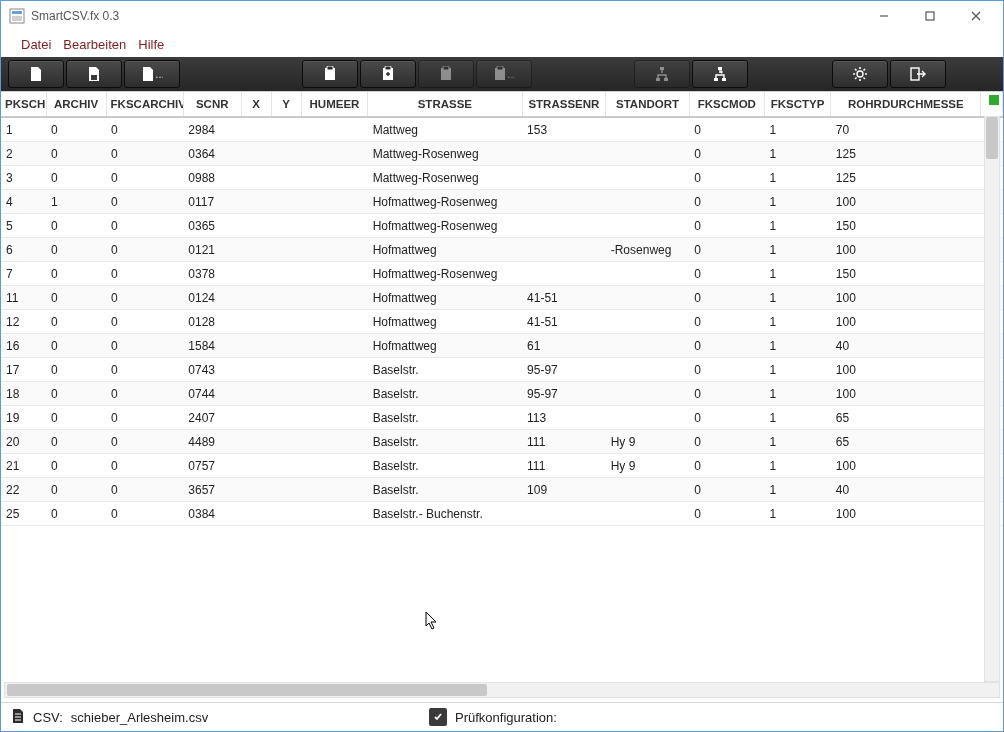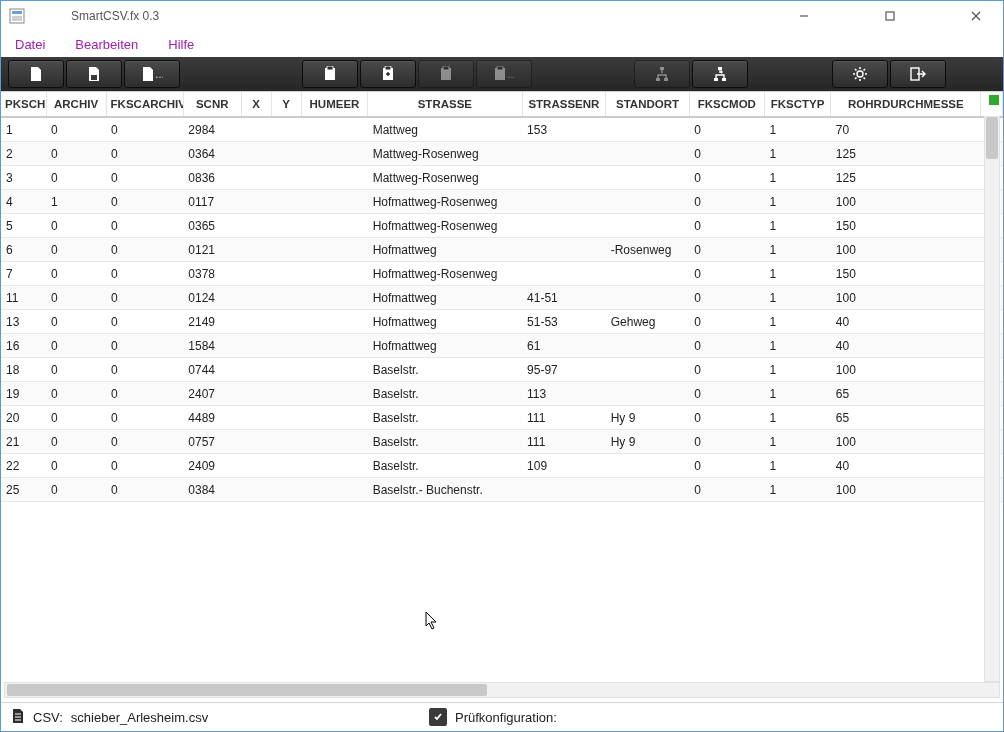--- a/index.html
+++ b/index.html
@@ -1,22 +1,22 @@
 <!DOCTYPE html>
 <html><head>
 <meta charset="utf-8">
 <style>
   html,body{margin:0;padding:0;font-family:"Segoe UI",Arial,sans-serif;font-size:12px;color:#222;background:#fff;height:100%;}
   .window{width:1004px;height:732px;border:1px solid #5a9bd4;box-sizing:border-box;display:flex;flex-direction:column;background:#fff;}
-  .titlebar{height:30px;display:flex;align-items:center;padding:0 4px 0 8px;color:#555;font-size:12px;gap:40px;}
+  .titlebar{height:30px;display:flex;align-items:center;padding:0 4px 0 8px;color:#555;font-size:12px;}
   .titlebar .app-icon{width:16px;height:16px;margin-right:6px;}
   .titlebar .spacer{flex:1;}
   .win-btn{width:46px;height:30px;display:flex;align-items:center;justify-content:center;color:#666;}
   .win-btn svg{display:block;}
-  .menubar{height:26px;display:flex;align-items:center;padding:0 8px;gap:18px;color:#a21caf;font-size:13px;}
+  .menubar{height:26px;display:flex;align-items:center;padding:0 8px;color:#7f1d1d;font-size:13px;margin-left:6px;}
   .menubar .menu-item{padding:2px 6px;cursor:default;}
   .toolbar{height:34px;background:linear-gradient(#3b3b3b,#262626);display:flex;align-items:center;padding:0 6px;color:#eee;}
   .tb-group{display:flex;align-items:center;}
   .tb-btn{width:54px;height:26px;margin:0 1px;border:1px solid #0c0c0c;border-radius:3px;background:linear-gradient(#4a4a4a,#2d2d2d);display:flex;align-items:center;justify-content:center;box-shadow:0 1px 0 rgba(255,255,255,.08) inset;}
   .tb-btn.disabled{opacity:.45;}
   .tb-btn svg{display:block;}
   .tb-fill{flex:1;}
   .table-wrap{position:relative;flex:1;border-top:1px solid #d0d0d0;}
   .green-sq{position:absolute;top:3px;right:4px;width:10px;height:10px;background:#2fa82f;z-index:3;}
   .vscroll{position:absolute;top:24px;right:3px;bottom:20px;width:14px;background:#f1f1f1;border:1px solid #e1e1e1;z-index:2;}
@@ -248,21 +248,21 @@
               <td></td>
               <td>0</td>
               <td>1</td>
               <td>125</td>
               <td></td>
             </tr>
             <tr>
               <td>3</td>
               <td>0</td>
               <td>0</td>
-              <td>0836</td>
+              <td>0988</td>
               <td></td>
               <td></td>
               <td></td>
               <td>Mattweg-Rosenweg</td>
               <td></td>
               <td></td>
               <td>0</td>
               <td>1</td>
               <td>125</td>
               <td></td>
@@ -341,49 +341,65 @@
               <td></td>
               <td>Hofmattweg</td>
               <td>41-51</td>
               <td></td>
               <td>0</td>
               <td>1</td>
               <td>100</td>
               <td></td>
             </tr>
             <tr>
-              <td>13</td>
-              <td>0</td>
-              <td>0</td>
-              <td>2149</td>
+              <td>12</td>
+              <td>0</td>
+              <td>0</td>
+              <td>0128</td>
               <td></td>
               <td></td>
               <td></td>
               <td>Hofmattweg</td>
-              <td>51-53</td>
-              <td>Gehweg</td>
-              <td>0</td>
-              <td>1</td>
-              <td>40</td>
+              <td>41-51</td>
+              <td></td>
+              <td>0</td>
+              <td>1</td>
+              <td>100</td>
               <td></td>
             </tr>
             <tr>
               <td>16</td>
               <td>0</td>
               <td>0</td>
               <td>1584</td>
               <td></td>
               <td></td>
               <td></td>
               <td>Hofmattweg</td>
               <td>61</td>
               <td></td>
               <td>0</td>
               <td>1</td>
               <td>40</td>
+              <td></td>
+            </tr>
+            <tr>
+              <td>17</td>
+              <td>0</td>
+              <td>0</td>
+              <td>0743</td>
+              <td></td>
+              <td></td>
+              <td></td>
+              <td>Baselstr.</td>
+              <td>95-97</td>
+              <td></td>
+              <td>0</td>
+              <td>1</td>
+              <td>100</td>
               <td></td>
             </tr>
             <tr>
               <td>18</td>
               <td>0</td>
               <td>0</td>
               <td>0744</td>
               <td></td>
               <td></td>
               <td></td>
@@ -440,21 +456,21 @@
               <td>Hy 9</td>
               <td>0</td>
               <td>1</td>
               <td>100</td>
               <td></td>
             </tr>
             <tr>
               <td>22</td>
               <td>0</td>
               <td>0</td>
-              <td>2409</td>
+              <td>3657</td>
               <td></td>
               <td></td>
               <td></td>
               <td>Baselstr.</td>
               <td>109</td>
               <td></td>
               <td>0</td>
               <td>1</td>
               <td>40</td>
               <td></td>

